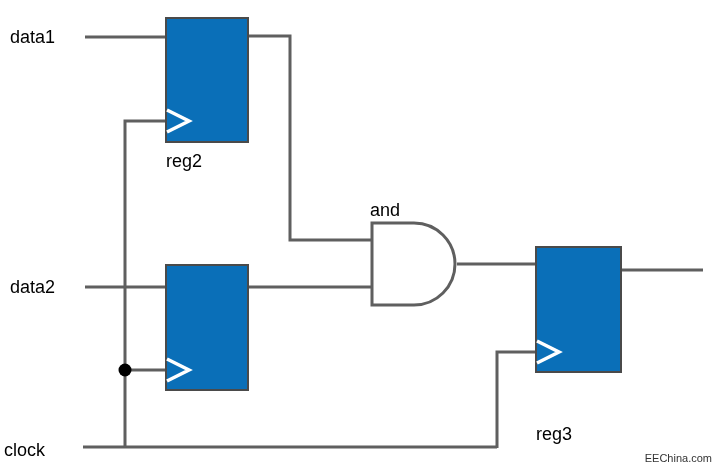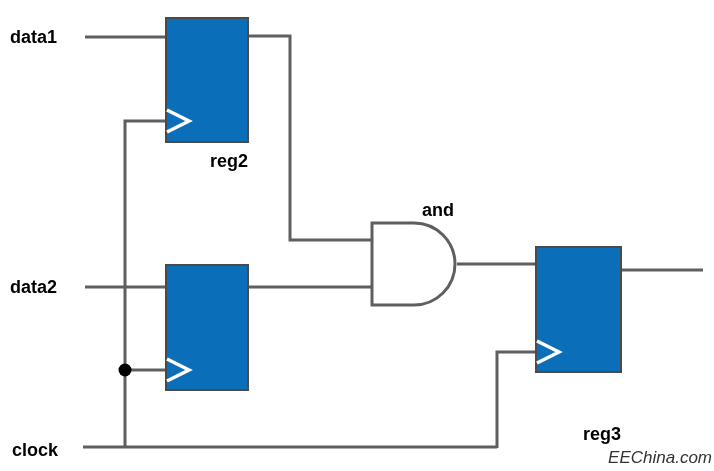--- a/index.html
+++ b/index.html
@@ -11,27 +11,27 @@
     position:relative; width:714px; height:471px; background:var(--bg);
     font-family:"Liberation Sans", sans-serif; overflow:hidden;
   }
   .canvas svg{position:absolute;left:0;top:0;}
   .wire{stroke:var(--wire);stroke-width:3;fill:none;}
   .reg{fill:var(--reg-fill);stroke:var(--reg-border);stroke-width:2;}
   .chevron{stroke:#ffffff;stroke-width:3.5;fill:none;}
   .gate{fill:#ffffff;stroke:var(--wire);stroke-width:3;}
   .dot{fill:var(--dot);stroke:none;}
   .lbl{
-    position:absolute; font-weight:bold; font-size:18px; line-height:22px;
+    position:absolute; font-weight:normal; font-size:18px; line-height:22px;
     color:var(--label); white-space:nowrap;
   }
-  .lbl.centered{text-align:right;}
+  .lbl.centered{text-align:left;}
   .watermark{
-    position:absolute; right:2px; top:450px; font-size:17px; line-height:16px;
-    color:var(--wm); font-weight:normal;font-style:italic;
+    position:absolute; right:2px; top:450px; font-size:11px; line-height:16px;
+    color:var(--wm); font-weight:normal;
   }
 </style>
 </head>
 <body>
 
 <div class="canvas">
 
   <svg width="714" height="471" viewBox="0 0 714 471">
 
     <path class="wire" d="M85,37 H166"></path>
@@ -52,20 +52,20 @@
 
     <path class="chevron" d="M167,110 L189,121 L167,132"></path>
     <path class="chevron" d="M167,359 L189,370 L167,381"></path>
     <path class="chevron" d="M537,341 L559,352 L537,363"></path>
 
     <path class="gate" d="M372,223 H414 A41,41 0 0 1 414,305 H372 Z"></path>
   </svg>
 
   <span class="lbl" style="left:10px;top:26px;">data1</span>
   <span class="lbl" style="left:10px;top:276px;">data2</span>
-  <span class="lbl" style="left:12px;top:439px;">clock</span>
+  <span class="lbl" style="left:4px;top:439px;">clock</span>
 
   <span class="lbl centered" style="left:166px;top:150px;width:82px;">reg2</span>
   <span class="lbl centered" style="left:536px;top:379px;width:85px;margin-top:44px;">reg3</span>
   <span class="lbl centered" style="left:370px;top:199px;width:84px;">and</span>
 
   <span class="watermark">EEChina.com</span>
 </div>
 
 </body></html>

